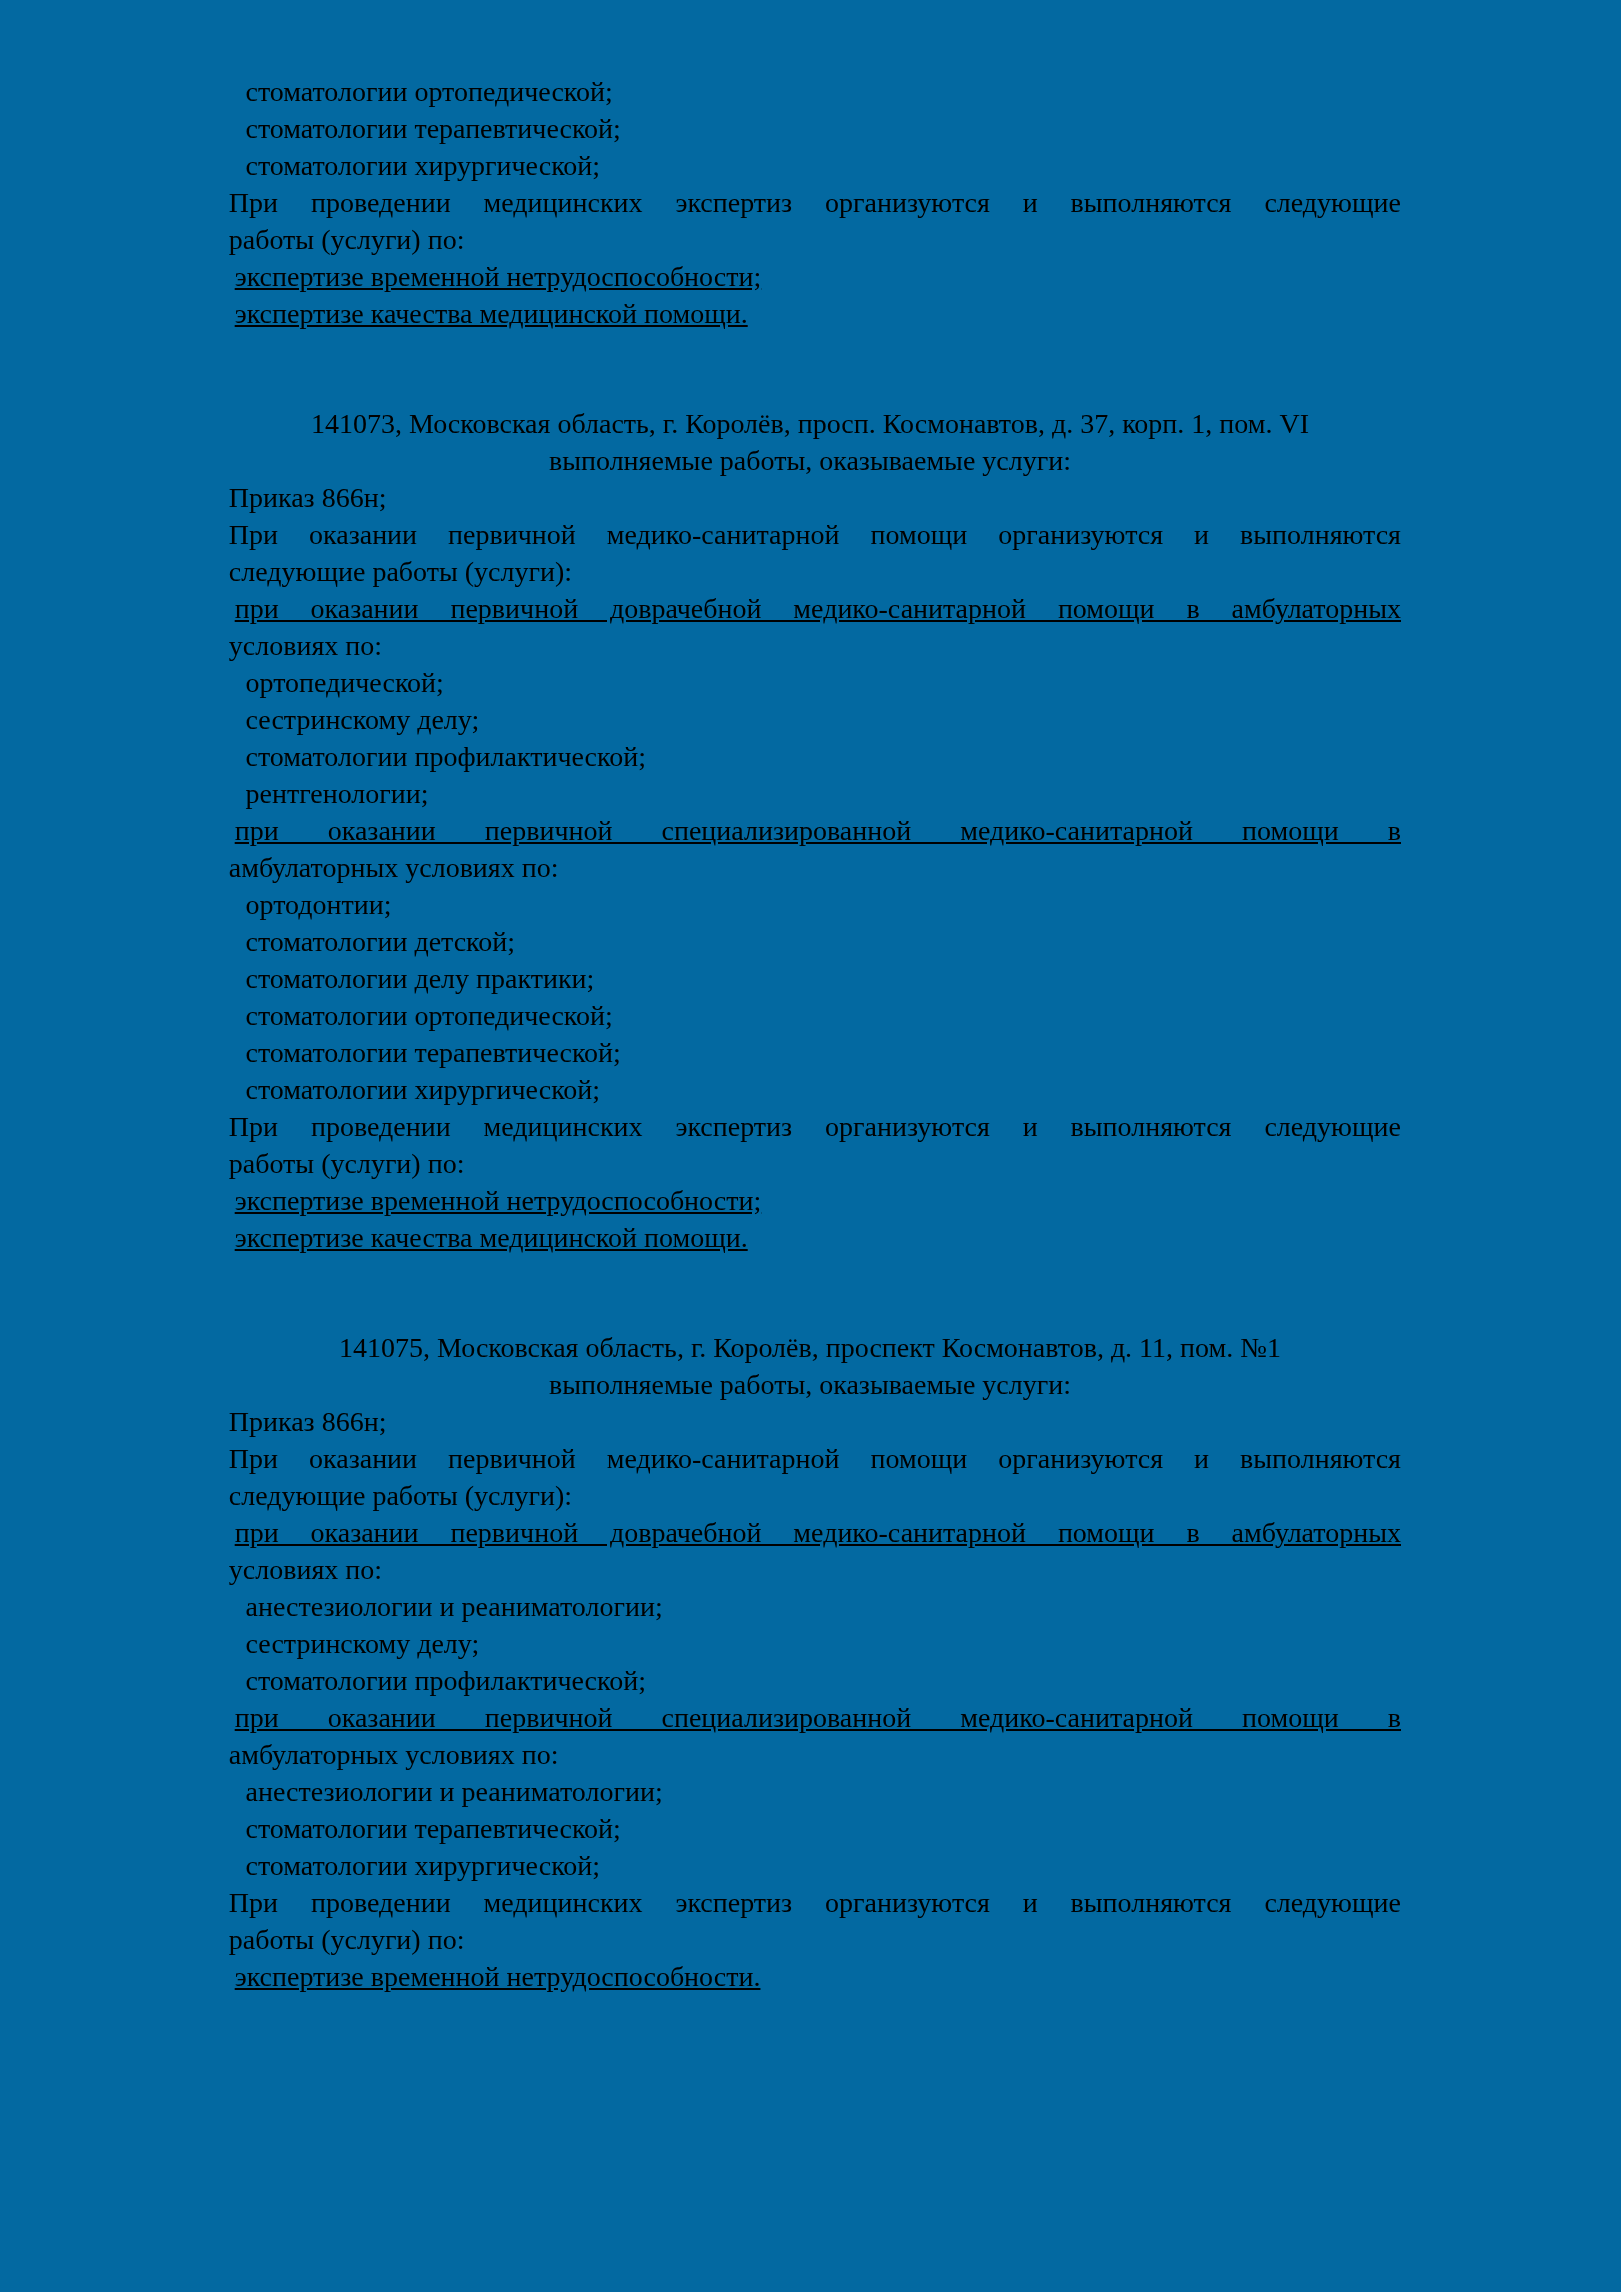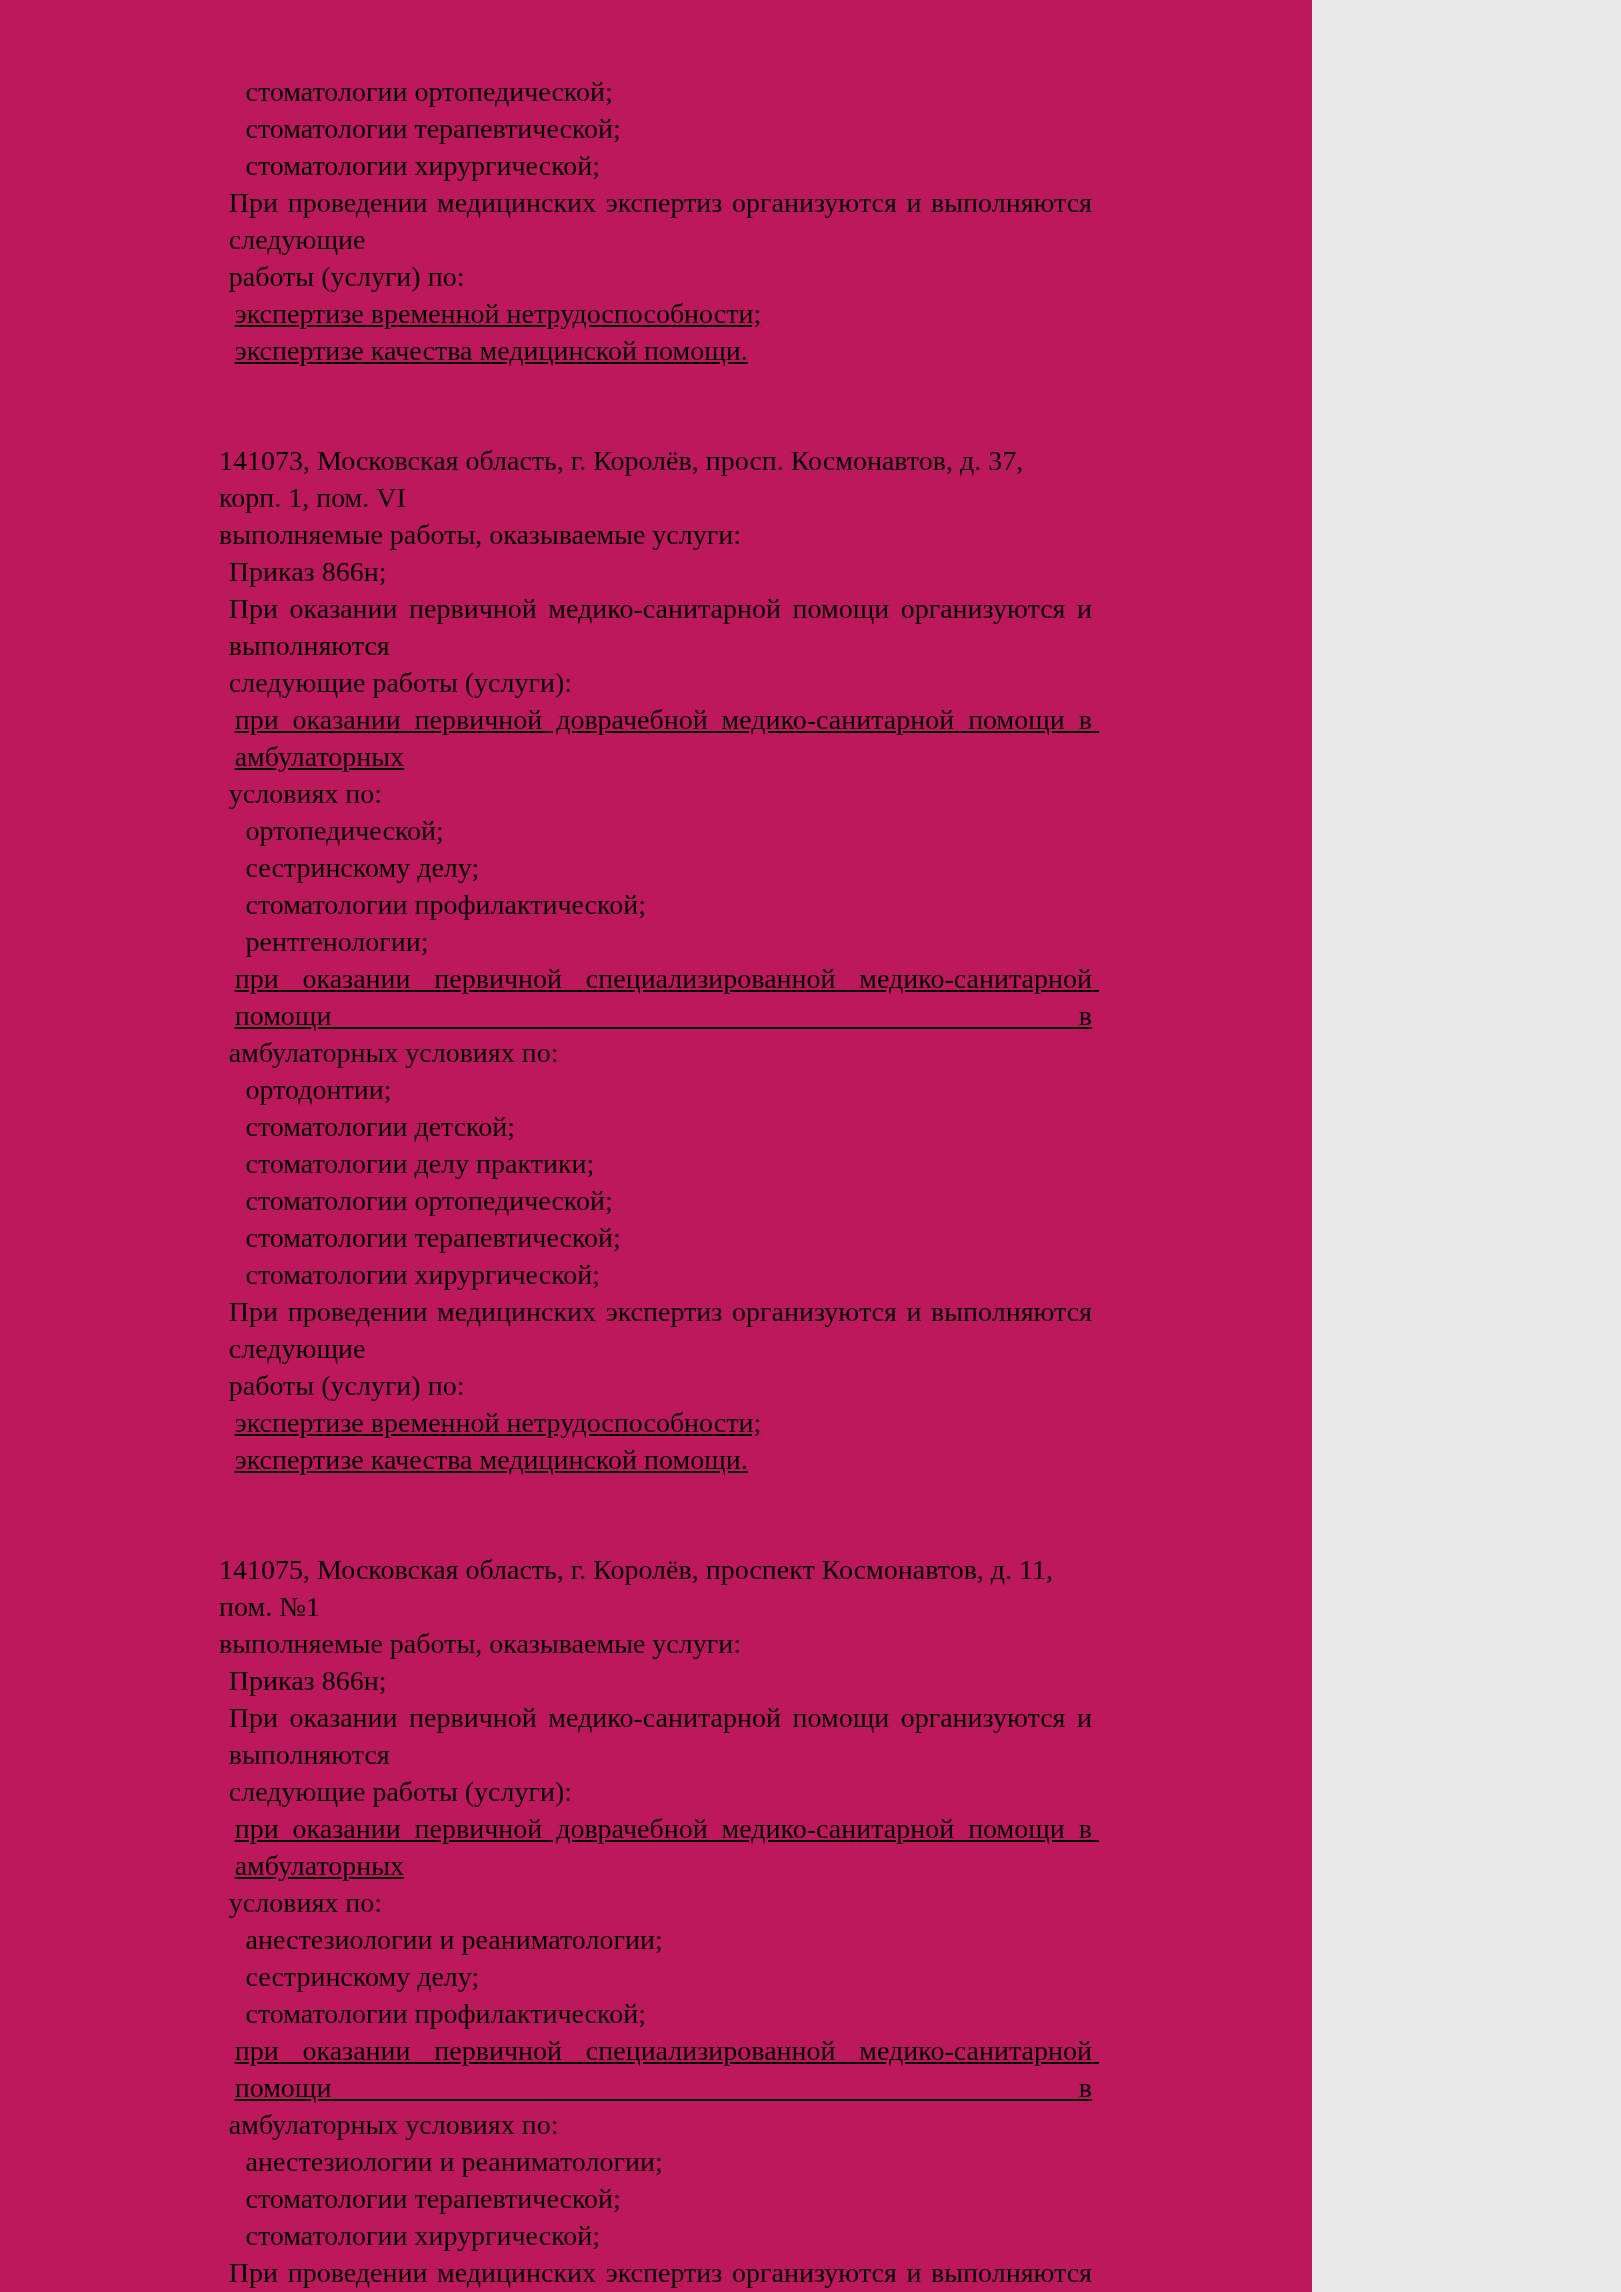--- a/index.html
+++ b/index.html
@@ -1,37 +1,37 @@
 <!DOCTYPE html>
 <html><head>
 <meta charset="utf-8">
 <style>
   html, body { margin: 0; padding: 0; background: #e8e8e8; }
   .page {
     position: relative;
-    width: 1312px;
+    width: 1621px;
     height: 2293px;
-    background: #be185d;
+    background: #0369a1;
     overflow: hidden;
     font-family: "Liberation Serif", serif;
     font-size: 28px;
     color: #000000;
   }
   .content {
     box-sizing: border-box;
     width: 100%;
     padding: 73px 220px 0 219px;
   }
   .block + .block { margin-top: 73px; }
   .line {
     line-height: 37px;
     min-height: 37px;
     white-space: pre-wrap;
   }
-  .lvl0 { padding-left: 0; }
+  .lvl0 { padding-left: 0; text-align: center; }
   .lvl1 { padding-left: 9.8px; }
   .lvl2 { padding-left: 15.7px; text-decoration: underline; }
   .lvl3 { padding-left: 26.5px; }
   .just {
     text-align: justify;
     text-align-last: justify;
   }
 </style>
 </head>
 <body>

